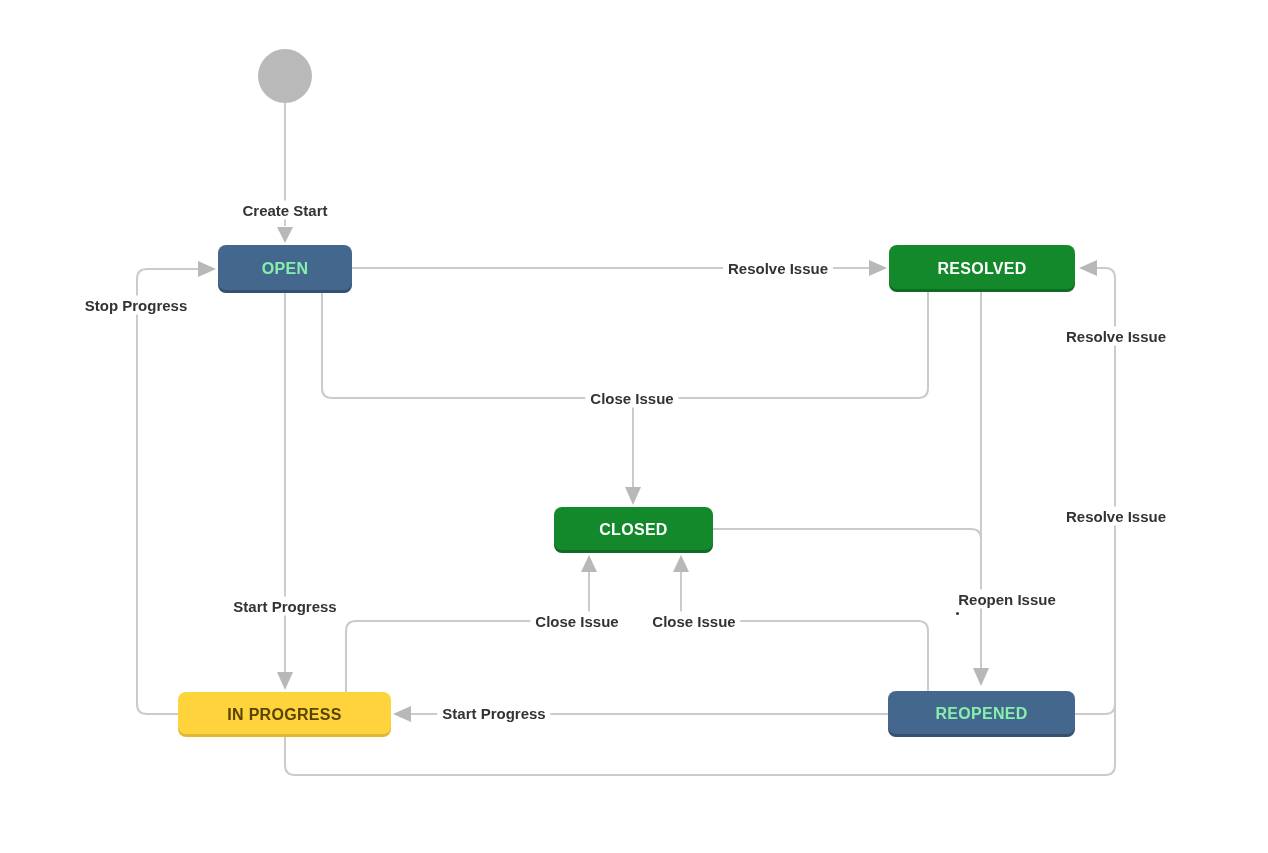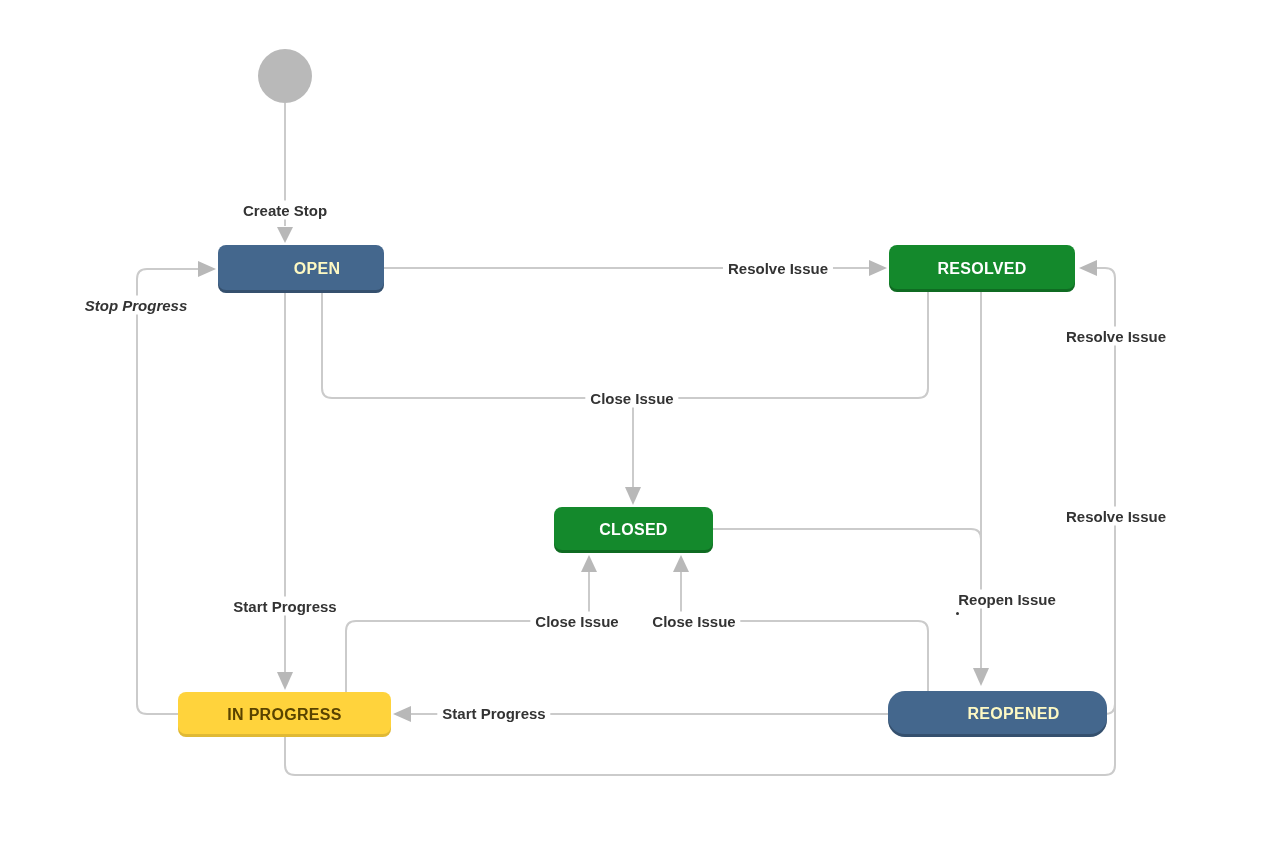--- a/index.html
+++ b/index.html
@@ -2,21 +2,21 @@
 <html><head>
 <meta charset="utf-8">
 <style>
   html,body{margin:0;padding:0;background:#ffffff;}
   .stage{position:relative;width:1268px;height:853px;background:#ffffff;overflow:hidden;
          font-family:"Liberation Sans","DejaVu Sans",sans-serif;}
   svg.wires{position:absolute;left:0;top:0;width:1268px;height:853px;}
   .node{position:absolute;display:flex;align-items:center;justify-content:center;
         border-radius:8px;font-weight:bold;font-size:16px;letter-spacing:.3px;
         box-shadow:inset 0 -3px 0 rgba(0,0,0,0.22);z-index:3;}
-  .node.blue{background:#44678D;color:#fef9c3;padding-left:32px;}
+  .node.blue{background:#44678D;color:#86efac;}
   .node.green{background:#14892C;color:#ffffff;justify-content:center;}
   .node.yellow{background:#FFD33C;color:#594300;box-shadow:inset 0 -3px 0 rgba(0,0,0,0.12);}
   .tlabel{position:absolute;transform:translate(-50%,-50%);background:#ffffff;
           padding:1px 5px;font-weight:bold;font-size:15px;color:#333333;
           white-space:nowrap;z-index:2;}
   .start-dot-mark{position:absolute;width:3px;height:3px;background:#333;border-radius:50%;z-index:2;}
 </style>
 </head>
 <body>
 
@@ -62,23 +62,23 @@
       <polygon points="1097,260 1097,276 1079,268"></polygon>
       <polygon points="625,487 641,487 633,505"></polygon>
       <polygon points="581,572 597,572 589,555"></polygon>
       <polygon points="673,572 689,572 681,555"></polygon>
       <polygon points="277,672 293,672 285,690"></polygon>
       <polygon points="411,706 411,722 393,714"></polygon>
       <polygon points="973,668 989,668 981,686"></polygon>
     </g>
   </svg>
 
-  <div class="tlabel" style="left:285px;top:210px;">Create Stop</div>
+  <div class="tlabel" style="left:285px;top:210px;">Create Start</div>
   <div class="tlabel" style="left:778px;top:268px;">Resolve Issue</div>
-  <div class="tlabel" style="left:136px;top:305px;font-style:italic;">Stop Progress</div>
+  <div class="tlabel" style="left:136px;top:305px;">Stop Progress</div>
   <div class="tlabel" style="left:632px;top:398px;">Close Issue</div>
   <div class="tlabel" style="left:1116px;top:336px;">Resolve Issue</div>
   <div class="tlabel" style="left:1116px;top:516px;">Resolve Issue</div>
   <div class="tlabel" style="left:285px;top:606px;">Start Progress</div>
   <div class="tlabel" style="left:577px;top:621px;">Close Issue</div>
   <div class="tlabel" style="left:694px;top:621px;">Close Issue</div>
   <div class="tlabel" style="left:981px;top:599px;margin-left:26px;">Reopen Issue</div>
   <div class="start-dot-mark" style="left:956px;top:612px;"></div>
   <div class="tlabel" style="left:494px;top:713px;">Start Progress</div>
 
@@ -87,17 +87,17 @@
   </div>
   <div class="node green" style="left:889px;top:245px;width:186px;height:47px;">
     <span>RESOLVED</span>
   </div>
   <div class="node green" style="left:554px;top:507px;width:159px;height:46px;">
     <span>CLOSED</span>
   </div>
   <div class="node yellow" style="left:178px;top:692px;width:213px;height:45px;">
     <span>IN PROGRESS</span>
   </div>
-  <div class="node blue" style="left:888px;top:691px;width:187px;height:46px;border-radius:17px;">
+  <div class="node blue" style="left:888px;top:691px;width:187px;height:46px;">
     <span>REOPENED</span>
   </div>
 
 </div>
 
 </body></html>

